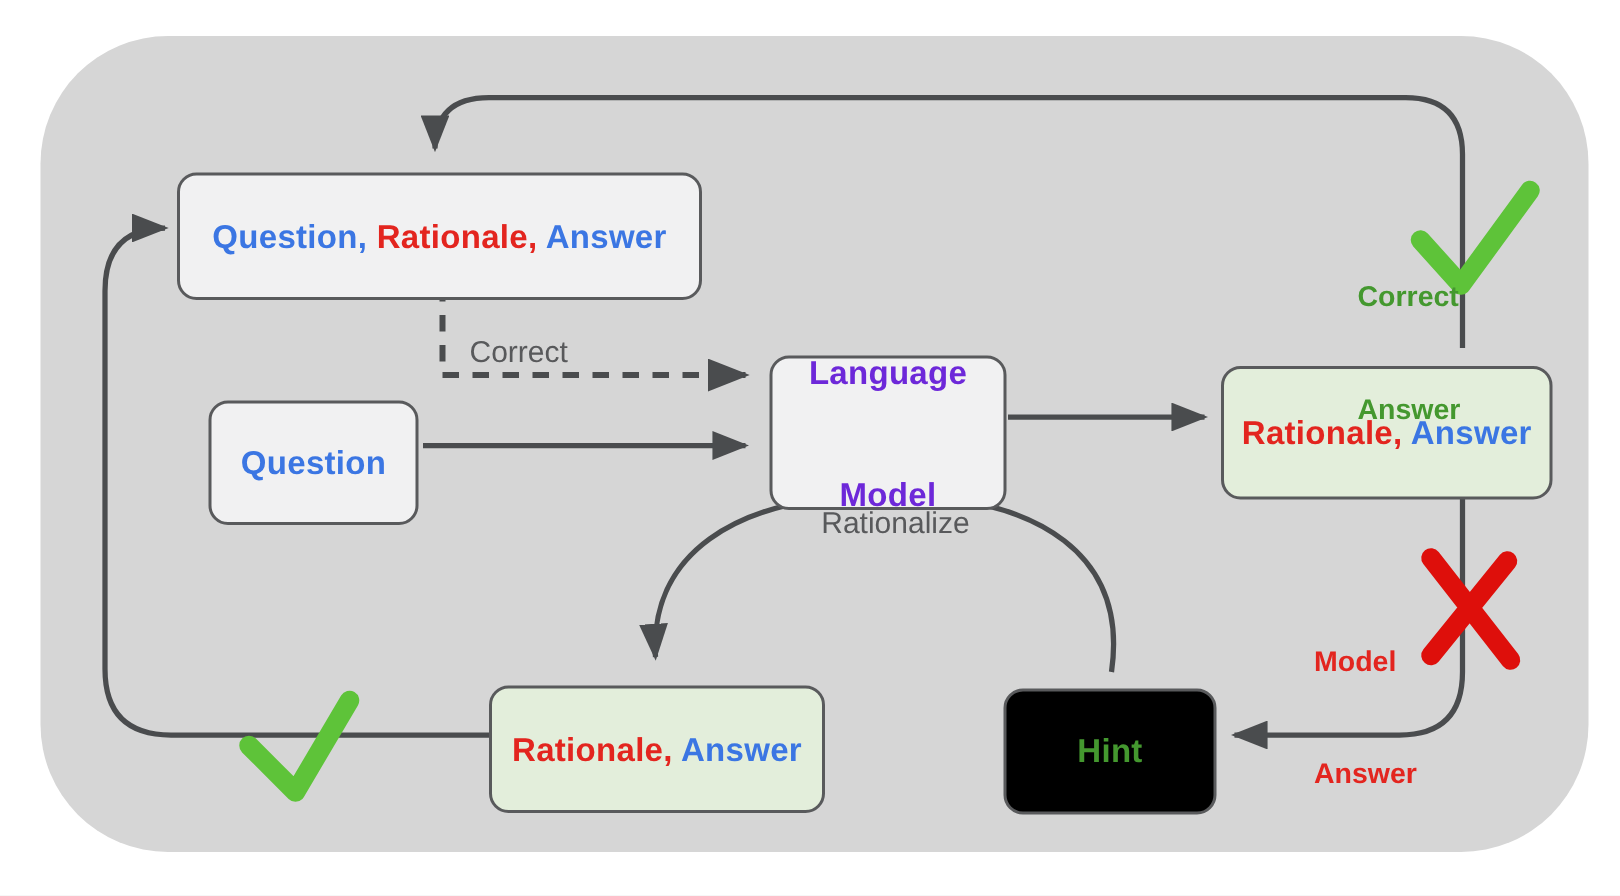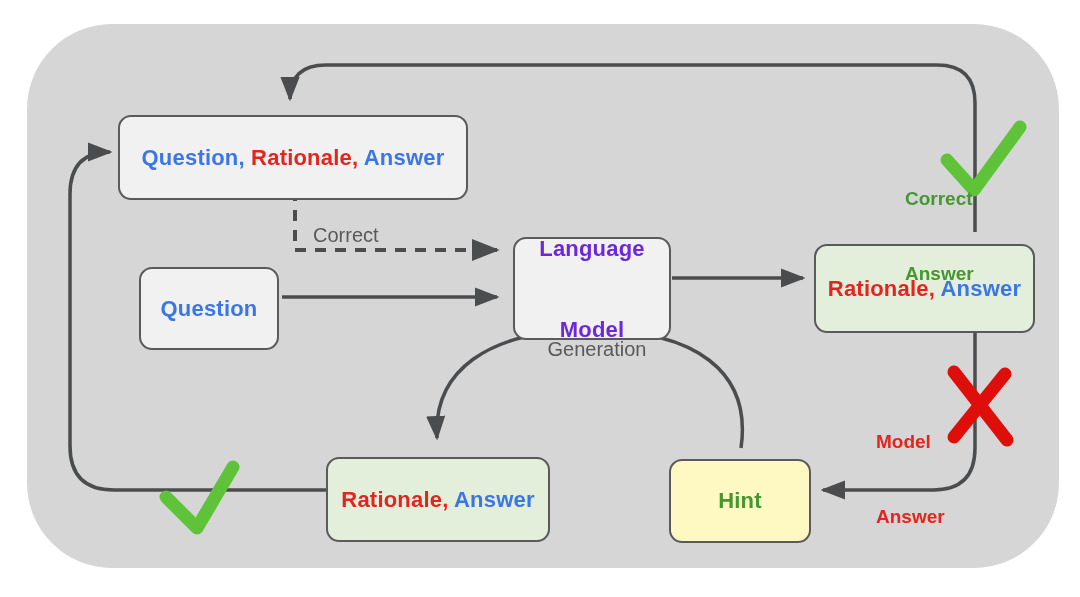--- a/index.html
+++ b/index.html
@@ -12,21 +12,21 @@
     background:#d6d6d6;border-radius:85px;
   }
   .edges{position:absolute;left:0;top:0;width:1080px;height:597px;}
   .node{
     position:absolute;display:flex;align-items:center;justify-content:center;
     background:#f1f1f2;border:2.5px solid #595a5c;border-radius:13px;
     font-size:22px;font-weight:600;letter-spacing:.2px;white-space:pre;
     box-sizing:border-box;text-align:center;margin-top:11px;
   }
   .node.green{background:#e3eedb;}
-  .node.yellow{background:#fef9c3;}
+  .node.yellow{background:#000000;}
   .lm-lines{line-height:27px;color:#6d28d9;}
   .edge-label{
     position:absolute;color:#58595b;font-size:20px;font-weight:400;
     line-height:26px;white-space:pre;
   }
   .edge-label.center{text-align:center;}
   .status-label{
     position:absolute;font-size:19px;font-weight:600;line-height:25px;white-space:pre;
   }
   .c-blue{color:#3b76e3;}
@@ -93,21 +93,21 @@
 
   <div class="node yellow" style="left:669px;top:448px;width:142px;height:84px;">
     <span class="c-green">Hint</span>
   </div>
 
   <div class="edge-label" style="left:313px;top:222px;">Correct</div>
 
   <div class="edge-label center" style="left:672px;top:218px;width:116px;">
   </div>
 
-  <div class="edge-label center" style="left:538px;top:336px;width:118px;">Generation</div>
+  <div class="edge-label center" style="left:538px;top:336px;width:118px;">Rationalize</div>
 
   <div class="status-label c-green" style="left:876px;top:136px;margin-left:29px;">
     <div>Correct</div>
     <div>Answer</div>
   </div>
 
   <div class="status-label c-red" style="left:876px;top:379px;">
     <div>Model</div>
     <div>Answer</div>
   </div>

